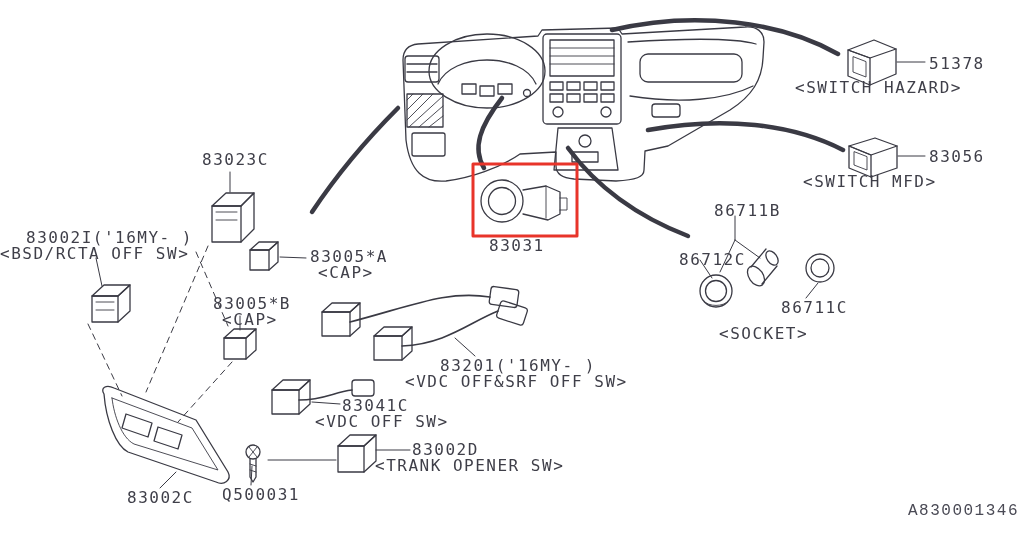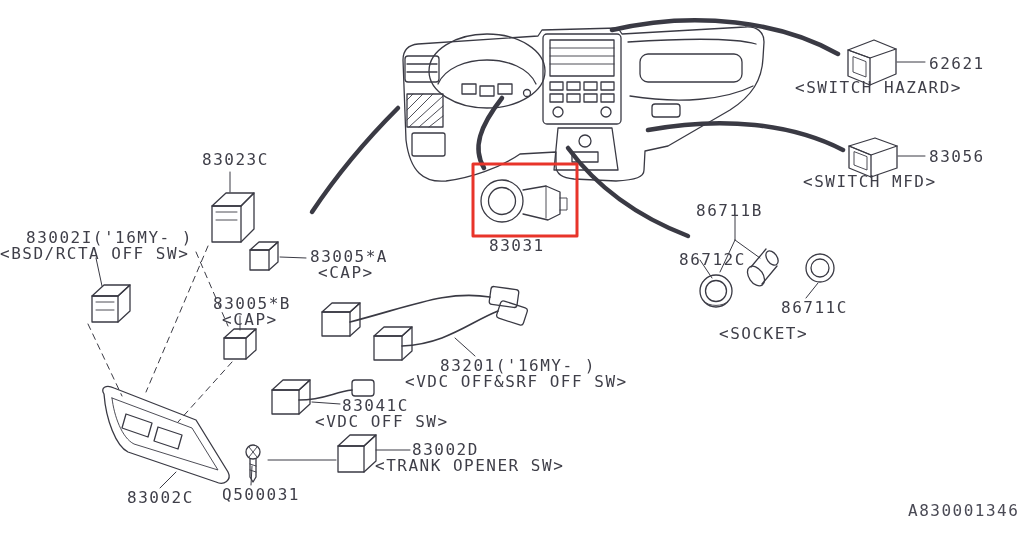--- a/index.html
+++ b/index.html
@@ -10,21 +10,21 @@
     font-family:"DejaVu Sans Mono","Liberation Mono",monospace;
   }
   .art { position:absolute; left:0; top:0; }
   .lbl {
     position:absolute;
     font-size:16px; line-height:1;
     letter-spacing:1.5px;
     color:#3f3f49;
     white-space:nowrap;
   }
-  .doc { color:#4a4a55; }
+  .doc { color:#4a4a55;font-family:Liberation Mono, monospace; }
 </style>
 </head>
 <body>
 
 <div class="canvas">
 
   <svg class="art" width="1024" height="533" viewBox="0 0 1024 533">
     <g fill="none" stroke="#3a3a44" stroke-width="1.3" stroke-linecap="round" stroke-linejoin="round">
 
       <g>
@@ -206,27 +206,27 @@
   <div class="lbl" style="left:0;  top:246px">&lt;BSD/RCTA OFF SW&gt;</div>
 
   <div class="lbl" style="left:310px; top:249px">83005*A</div>
   <div class="lbl" style="left:318px; top:265px">&lt;CAP&gt;</div>
 
   <div class="lbl" style="left:213px; top:296px">83005*B</div>
   <div class="lbl" style="left:222px; top:312px">&lt;CAP&gt;</div>
 
   <div class="lbl" style="left:489px; top:238px">83031</div>
 
-  <div class="lbl" style="left:929px; top:56px">62621</div>
+  <div class="lbl" style="left:929px; top:56px">51378</div>
   <div class="lbl" style="left:795px; top:80px">&lt;SWITCH HAZARD&gt;</div>
 
   <div class="lbl" style="left:929px; top:149px">83056</div>
   <div class="lbl" style="left:803px; top:174px">&lt;SWITCH MFD&gt;</div>
 
-  <div class="lbl" style="left:696px; top:203px">86711B</div>
+  <div class="lbl" style="left:714px; top:203px">86711B</div>
   <div class="lbl" style="left:679px; top:252px">86712C</div>
   <div class="lbl" style="left:781px; top:300px">86711C</div>
   <div class="lbl" style="left:719px; top:326px">&lt;SOCKET&gt;</div>
 
   <div class="lbl" style="left:440px; top:358px">83201('16MY- )</div>
   <div class="lbl" style="left:405px; top:374px">&lt;VDC OFF&amp;SRF OFF SW&gt;</div>
 
   <div class="lbl" style="left:342px; top:398px">83041C</div>
   <div class="lbl" style="left:315px; top:414px">&lt;VDC OFF SW&gt;</div>
 

